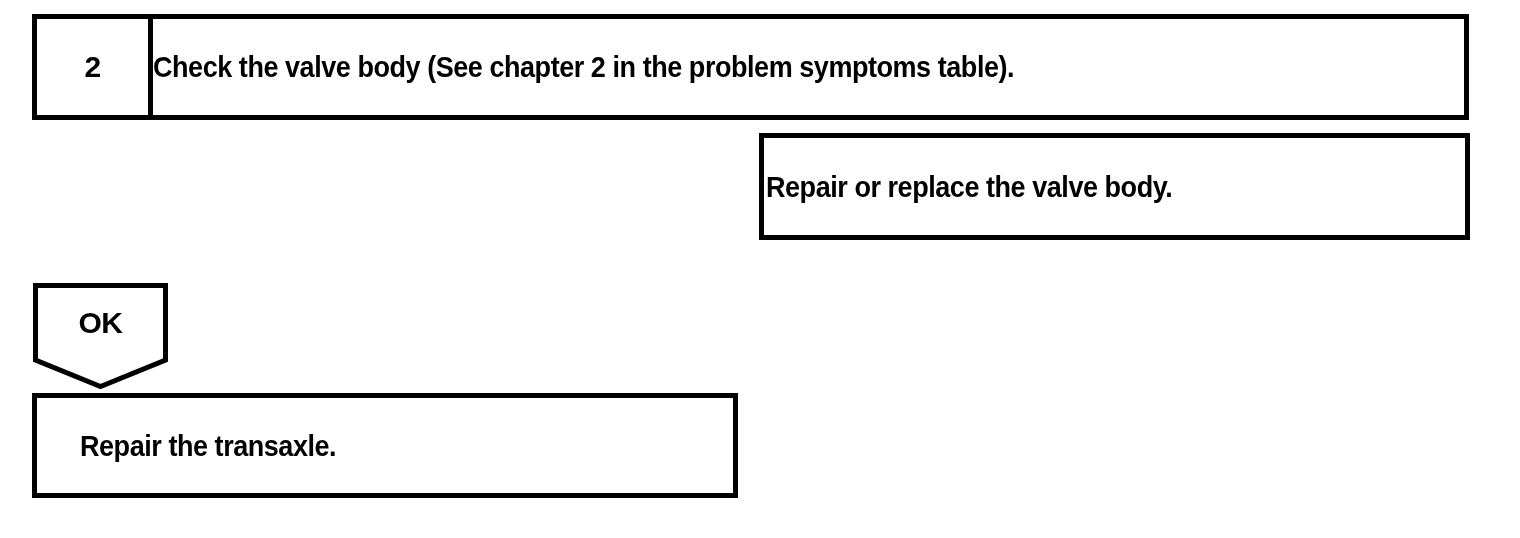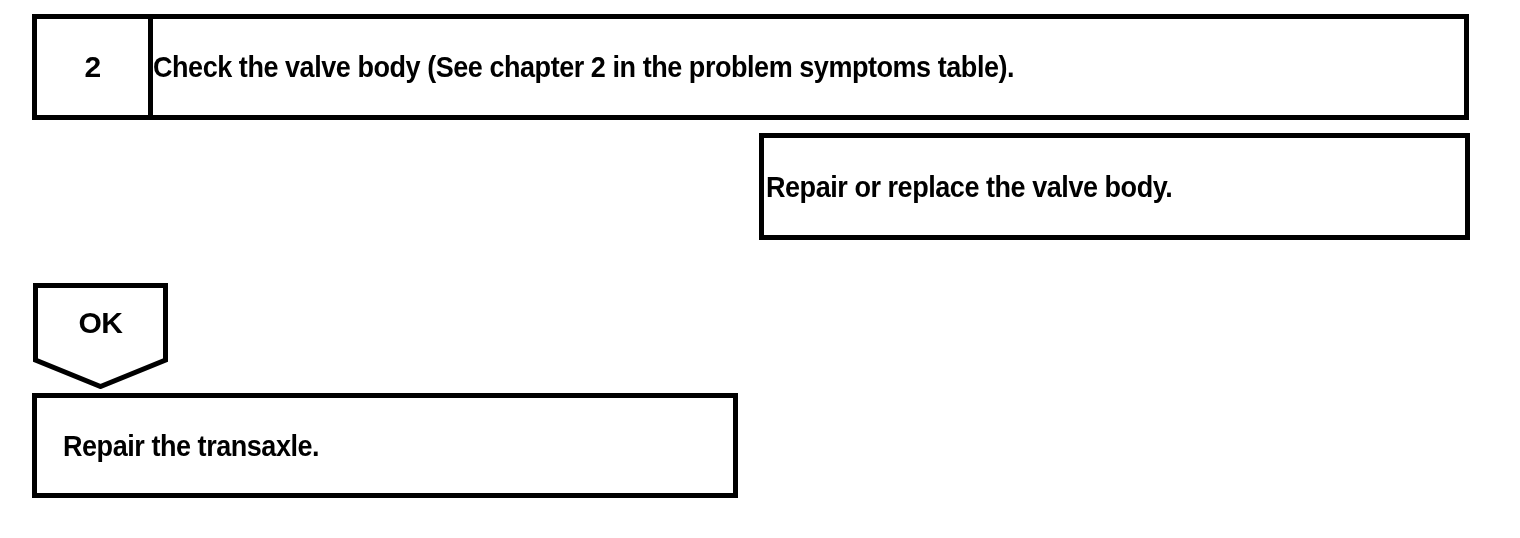--- a/index.html
+++ b/index.html
@@ -55,21 +55,21 @@
   .shape svg { position: absolute; left: 0; top: 0; display: block; }
   .shape polygon { fill: #ffffff; stroke-linejoin: miter; }
   .label-wrap {
     position: absolute; left: 0; top: 0;
     display: flex; align-items: center; justify-content: center;
   }
   .ng-label-wrap { width: 112px; height: 107px; }
   .ok-label-wrap { width: 135px; height: 80px; }
   
   .ng-box { left: 759px; top: 133px; width: 711px; height: 107px; padding-left: 2px; }
-  .ok-box { left: 32px;  top: 393px; width: 706px; height: 105px; padding-left: 26px; }
+  .ok-box { left: 32px;  top: 393px; width: 706px; height: 105px; padding-left: 43px; }
 </style>
 </head>
 <body>
 
 <div class="stage">
 
   <div class="box step-box">
     <div class="step-num-cell">
       <span class="t">2</span>
     </div>

